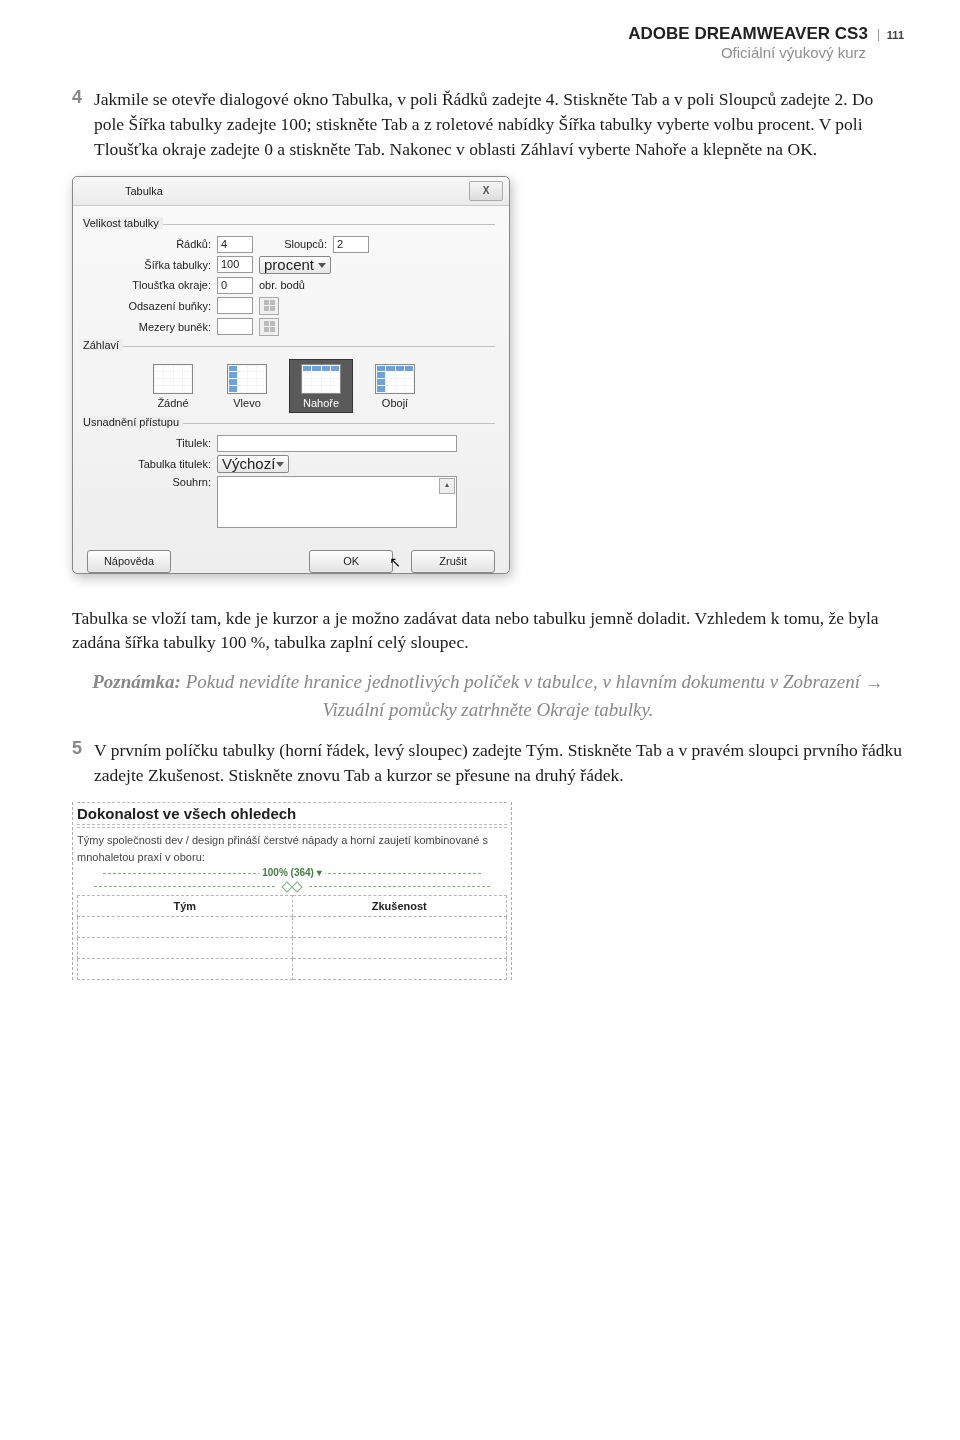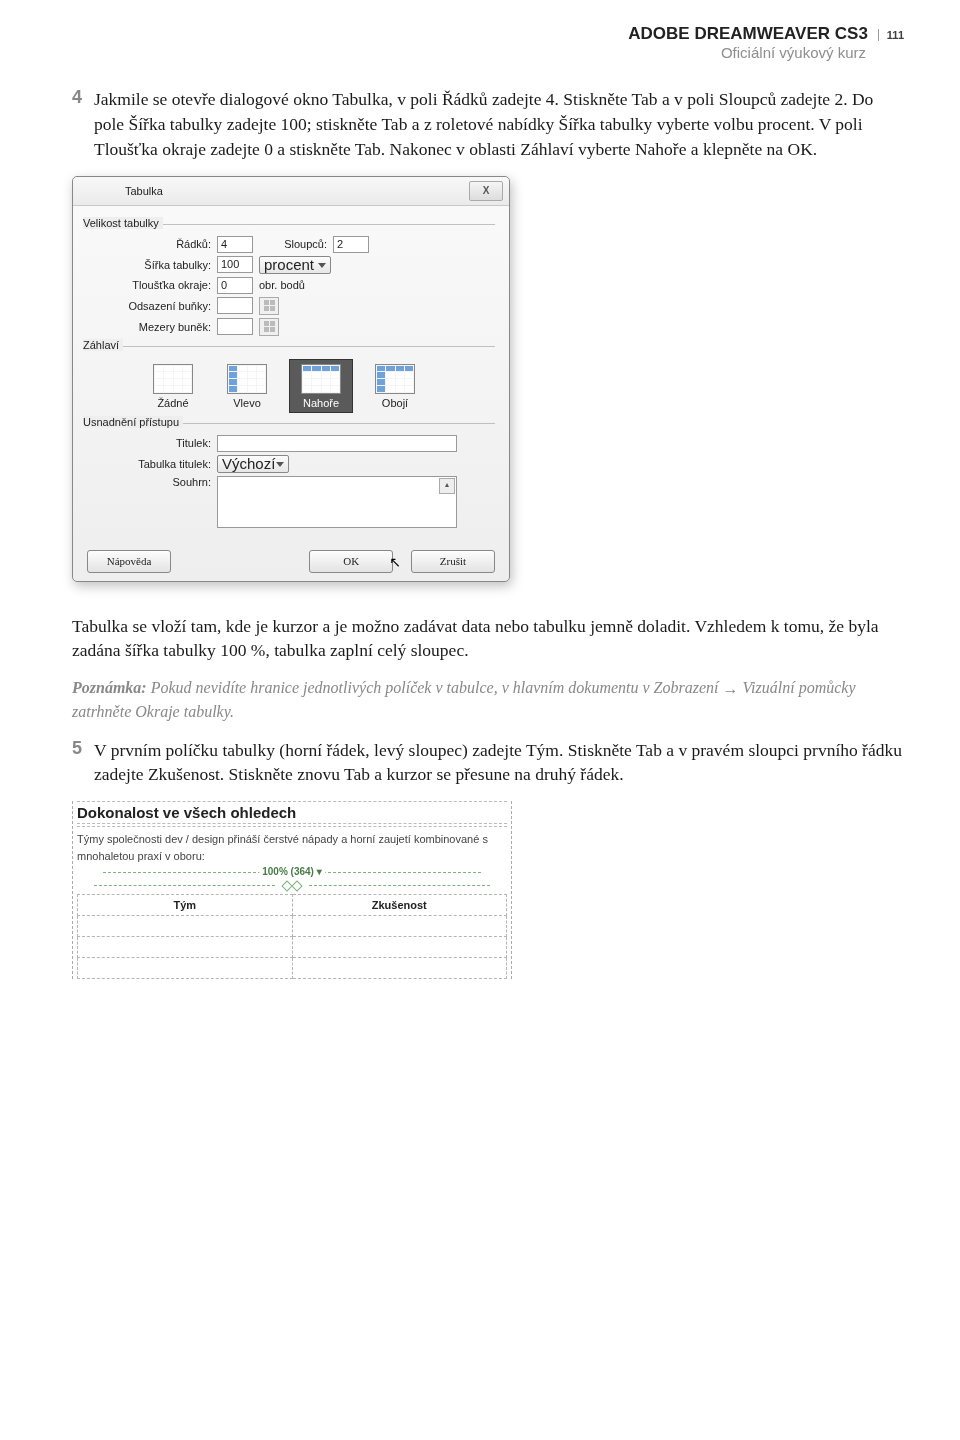--- a/index.html
+++ b/index.html
@@ -60,23 +60,24 @@
     width: 22px;
     flex: none;
   }
   .step-text {
     font-size: 17.5px;
     line-height: 1.42;
   }
   .note {
     font-style: italic;
     color: #888;
-    font-size: 16px;
+    font-size: 19px;
     line-height: 1.42;
     margin: 0 0 14px 0;
+    text-align: center;
   }
   .note-label {
     font-weight: 700;
   }
   .arrow {
     font-style: normal;
     display: inline-block;
     vertical-align: middle;
   }
 
@@ -229,22 +230,21 @@
   .textarea .scroll-up {
     position: absolute; right: 1px; top: 1px;
     width: 14px; height: 14px;
     border: 1px solid #aaa; background: #eee;
     font-size: 8px; text-align: center; line-height: 12px; color:#555;
   }
   .dlg-buttons {
     display: flex;
     justify-content: space-between;
     align-items: flex-start;
-    padding: 10px 14px 8px 14px;
-    font-family: Liberation Serif, serif;
+    padding: 10px 14px 0 14px;
   }
   .btn {
     height: 21px;
     min-width: 62px;
     padding: 0 10px;
     border: 1px solid #888;
     border-radius: 3px;
     background: linear-gradient(#fdfdfd,#e3e3e3);
     font-size: 11px;
     display: inline-flex;

